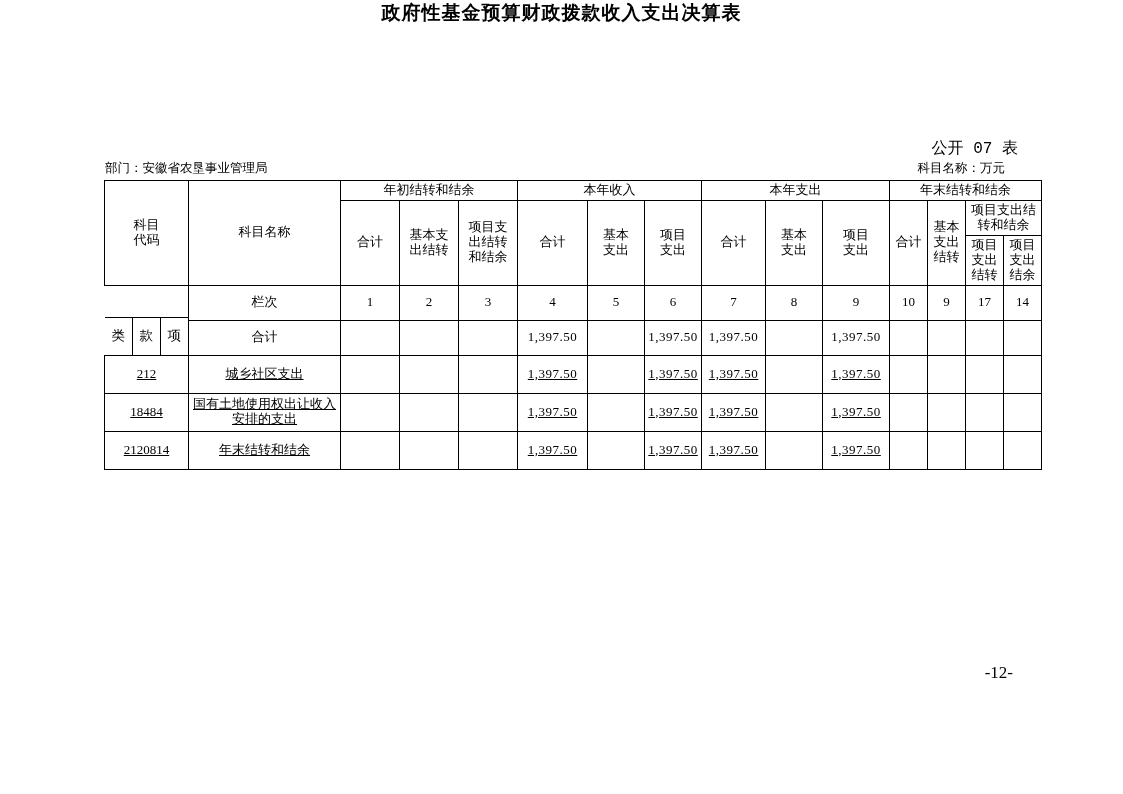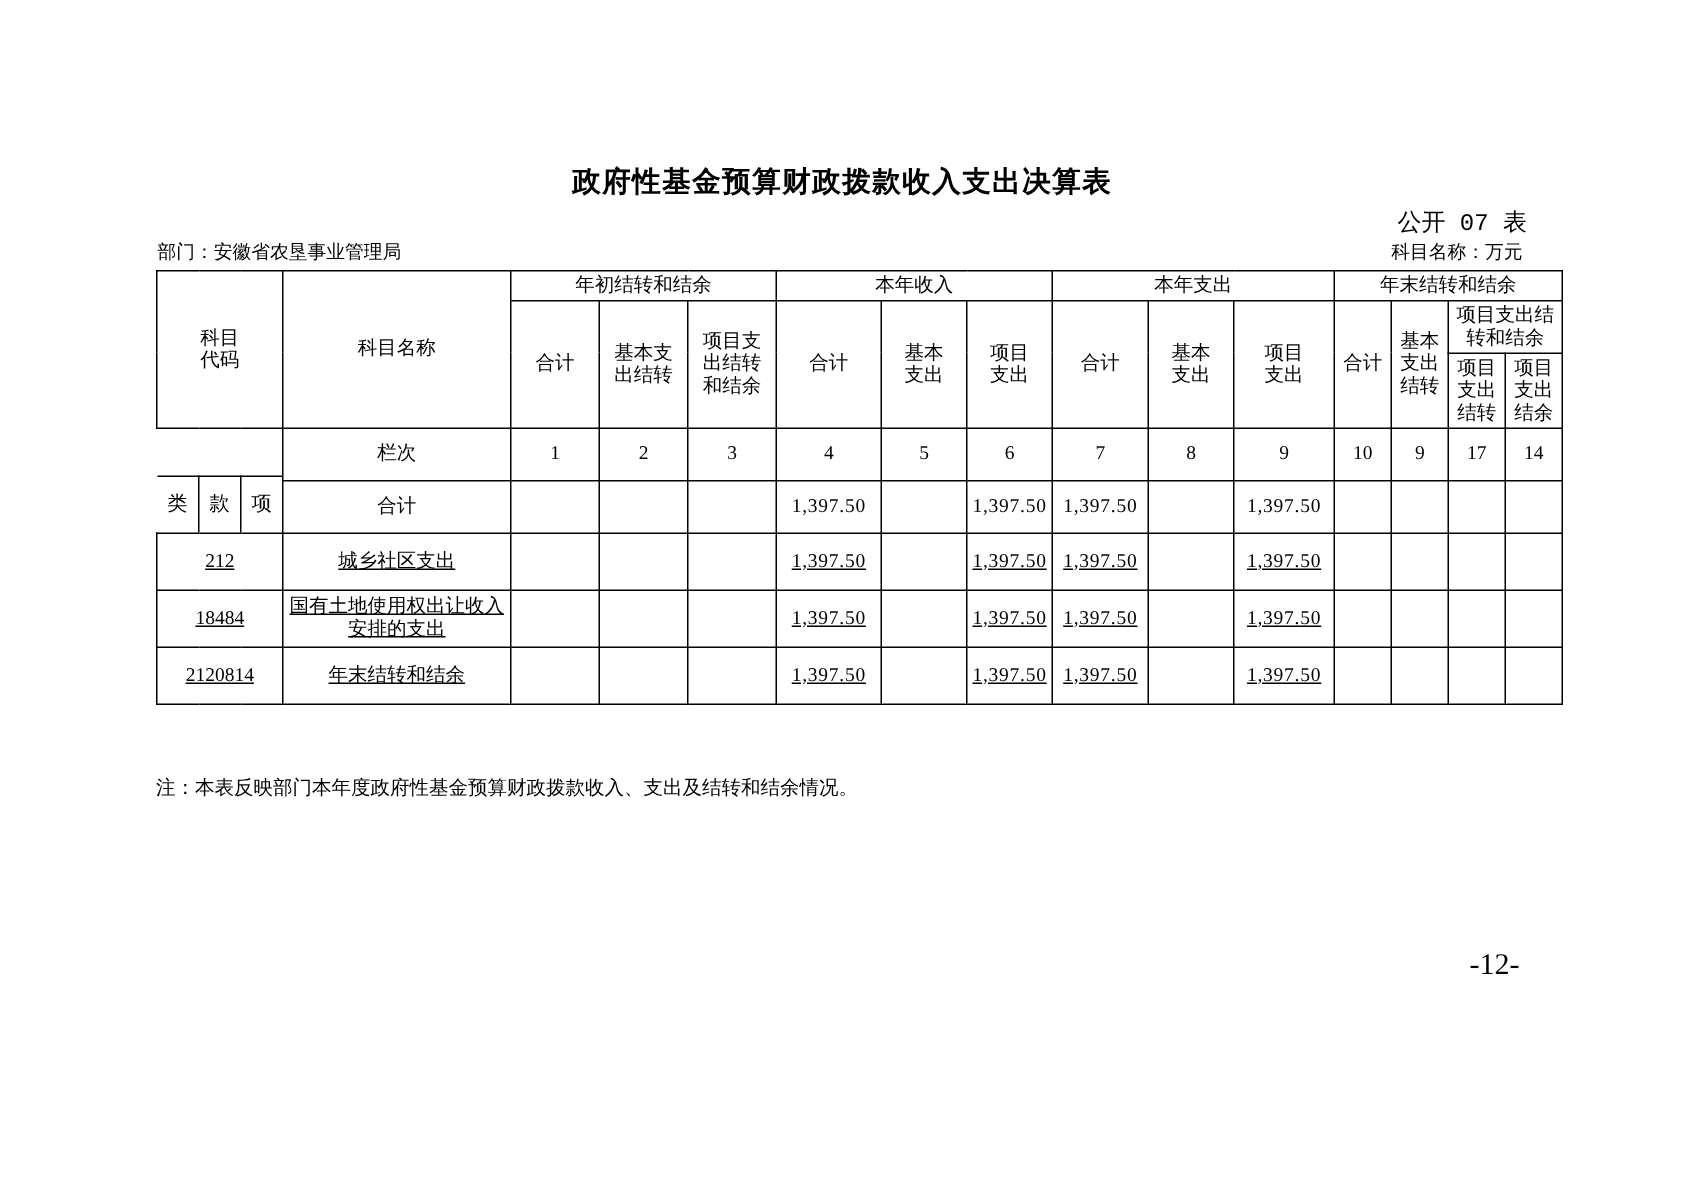--- a/index.html
+++ b/index.html
@@ -20,34 +20,33 @@
     width: 1123px;
     height: 794px;
     box-sizing: border-box;
   }
   .doc-title {
     text-align: center;
     font-size: 19px;
     font-weight: bold;
     letter-spacing: 1px;
     margin: 0;
-    padding-top: 108px;
     font-family: "Liberation Sans", sans-serif;
   }
   .form-no {
     position: absolute;
     right: 105px;
     top: 138px;
     font-size: 16px;
     font-family: Liberation Mono, monospace;
   }
   .meta-row {
     position: absolute;
     left: 105px;
-    right: 108px;
+    right: 118px;
     top: 160px;
     font-size: 12.5px;
     font-family: "Liberation Sans", sans-serif;
     display: flex;
     justify-content: space-between;
     gap: 40px;
   }
   .table-wrap {
     position: absolute;
     left: 104px;
@@ -108,22 +107,22 @@
   .note {
     position: absolute;
     left: 104px;
     top: 516px;
     font-size: 13px;
     font-family: "Liberation Sans", sans-serif;
   }
   .pageno {
     position: absolute;
     right: 110px;
-    top: 632px;
-    font-size: 20px;
+    top: 663px;
+    font-size: 17px;
     font-family: "Liberation Serif", serif;
   }
 </style>
 </head>
 <body>
 
 <div class="page">
 
   <h1 class="doc-title">政府性基金预算财政拨款收入支出决算表</h1>
 
@@ -281,17 +280,16 @@
           <td class="num">1,397.50</td>
           <td class="num"></td>
           <td class="num"></td>
           <td class="num"></td>
           <td class="num"></td>
         </tr>
       </tbody>
     </table>
   </div>
 
-  <div class="note">注：本表反映部门本年度政府性基金预算财政拨款收入、支出及结转和结余情况。</div>
 
   <div class="pageno">-12-</div>
 
 </div>
 
 </body></html>

